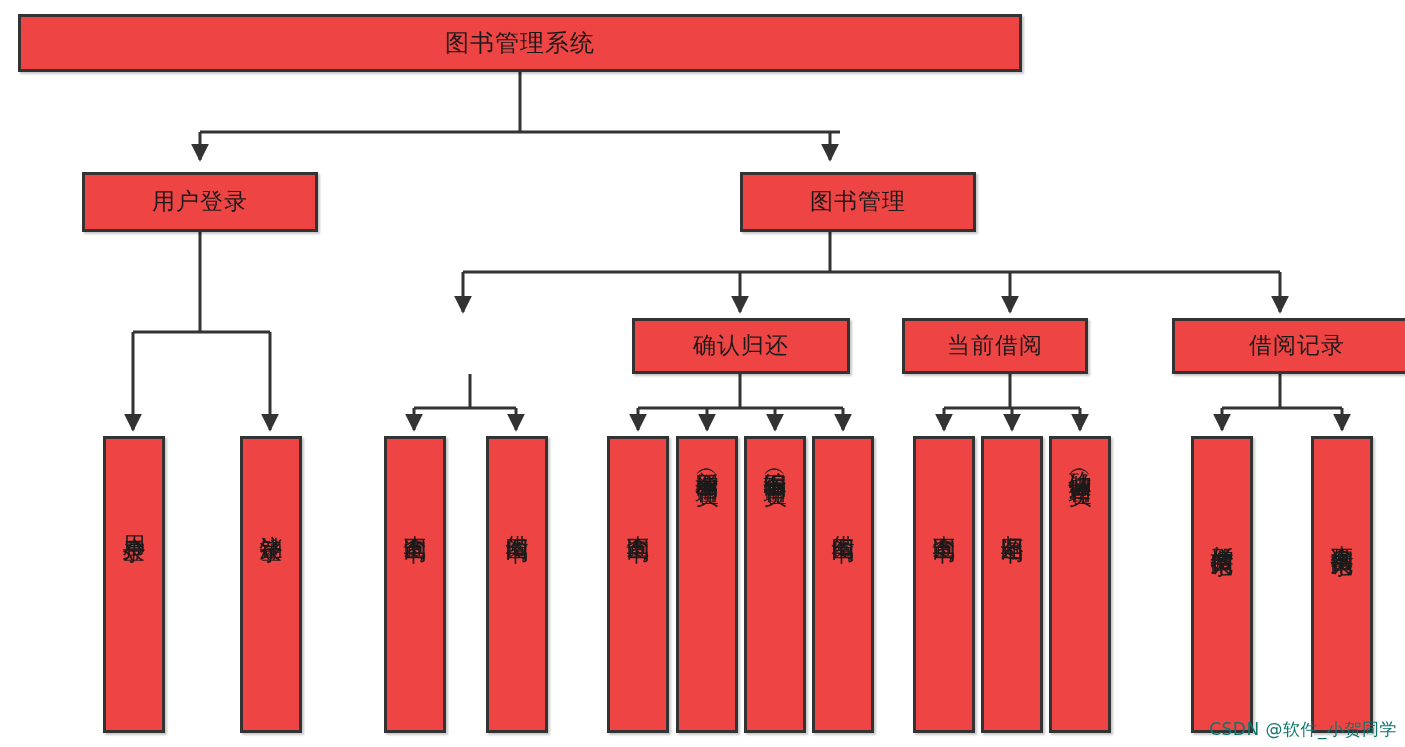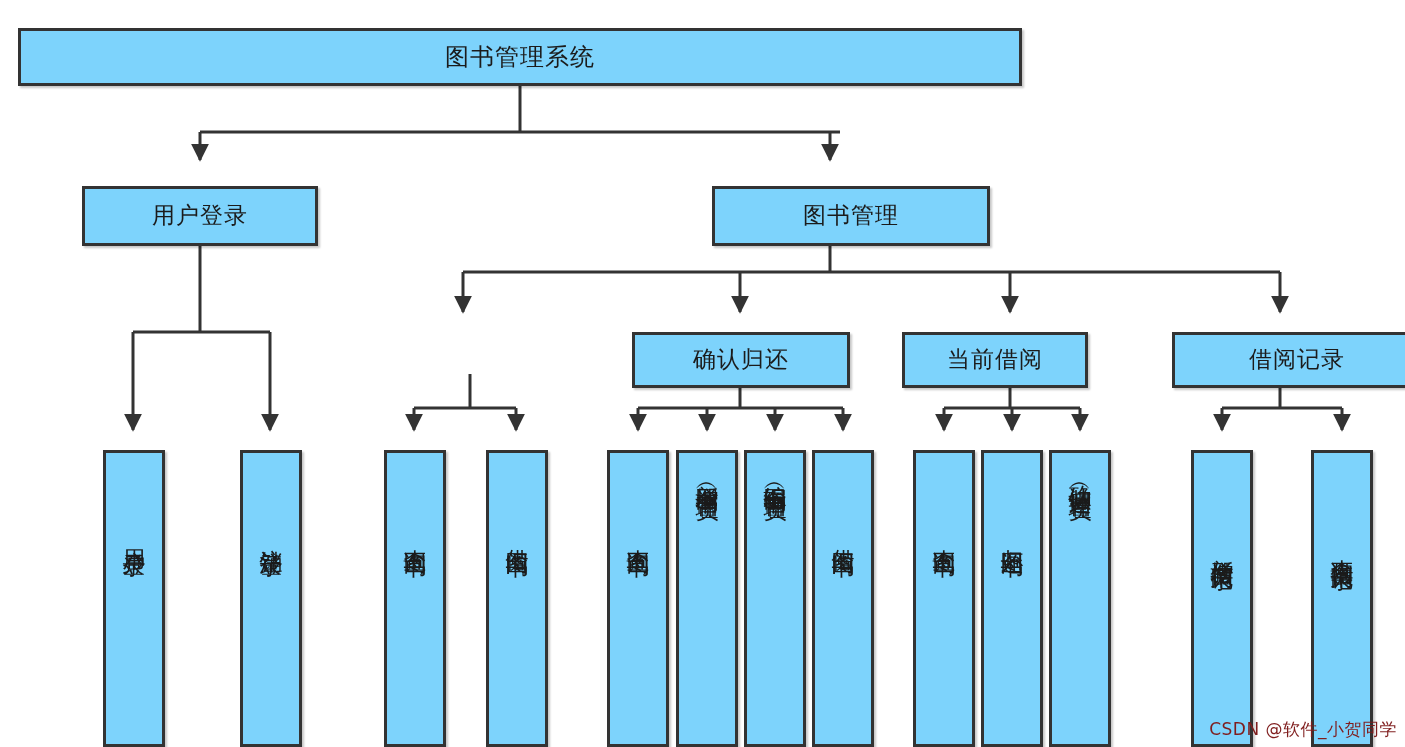--- a/index.html
+++ b/index.html
@@ -22,29 +22,28 @@
     position: absolute;
     left: 0;
     top: 0;
     width: 1405px;
     height: 747px;
     pointer-events: none;
   }
   .node {
     position: absolute;
     box-sizing: border-box;
-    background: #7dd3fc;
+    background: #ef4444;
     border: 3px solid #333333;
     box-shadow: 2px 2px 2px rgba(0,0,0,0.22);
     display: flex;
     align-items: center;
     justify-content: center;
     color: #1b1b1b;
     z-index: 2;
-    margin-top: 14px;
   }
   .node.horiz {
     font-size: 23px;
     letter-spacing: 1px;
     line-height: 1.2;
     text-align: center;
   }
   .node.root {
     font-size: 24px;
   }
@@ -66,21 +65,21 @@
     padding-top: 78px;
   }
   .vert.pad-low {
     padding-top: 88px;
   }
   .watermark {
     position: absolute;
     right: 8px;
     bottom: 6px;
     font-size: 17px;
-    color: #7f1d1d;
+    color: #0f766e;
     letter-spacing: 0.5px;
     z-index: 5;
     white-space: nowrap;
   }
 </style>
 </head>
 <body>
 
 <div id="canvas">
 
@@ -134,21 +133,21 @@
     </g>
   </svg>
 
   <div class="node horiz root" style="left:18px; top:14px; width:1004px; height:58px;">
     <span>图书管理系统</span>
   </div>
 
   <div class="node horiz" style="left:82px; top:172px; width:236px; height:60px;">
     <span>用户登录</span>
   </div>
-  <div class="node horiz" style="left:712px; top:172px; width:278px; height:60px;">
+  <div class="node horiz" style="left:740px; top:172px; width:236px; height:60px;">
     <span>图书管理</span>
   </div>
 
   <div class="node horiz" style="left:632px; top:318px; width:218px; height:56px;">
     <span>确认归还</span>
   </div>
   <div class="node horiz" style="left:902px; top:318px; width:186px; height:56px;">
     <span>当前借阅</span>
   </div>
   <div class="node horiz" style="left:1172px; top:318px; width:250px; height:56px;">

